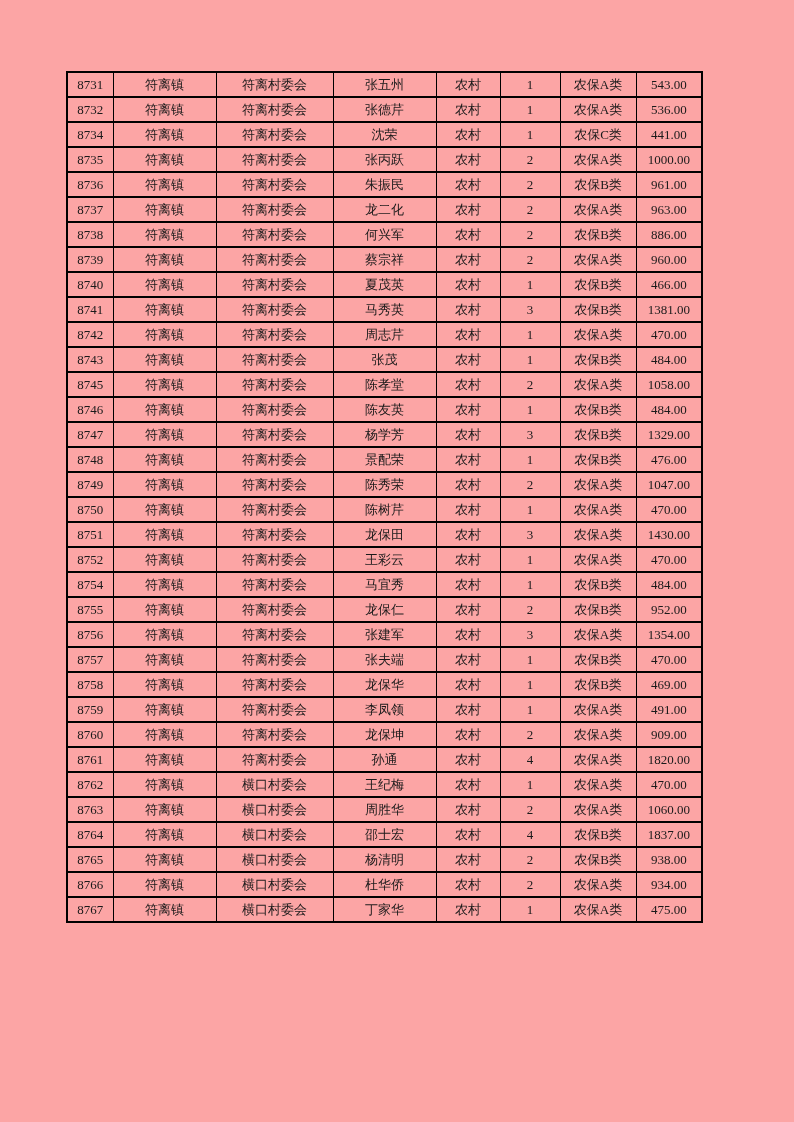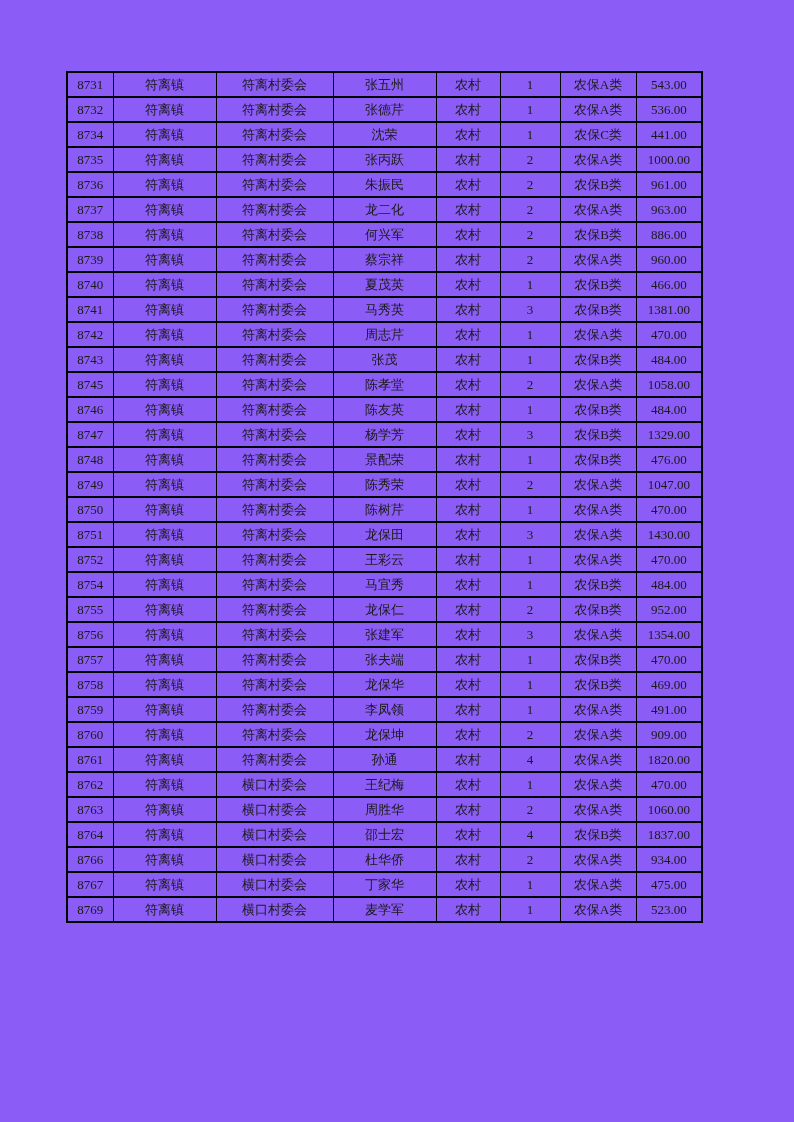--- a/index.html
+++ b/index.html
@@ -4,21 +4,21 @@
 <style>
   html, body {
     margin: 0;
     padding: 0;
     background: #ffffff;
   }
   .page {
     position: relative;
     width: 794px;
     height: 1122px;
-    background: #8b5cf6;
+    background: #fca5a5;
     overflow: hidden;
   }
   table.record-table {
     position: absolute;
     left: 66px;
     top: 71px;
     width: 635px;
     border-collapse: collapse;
     table-layout: fixed;
     border: 2px solid #000000;
@@ -366,44 +366,44 @@
           <td>8764</td>
           <td>符离镇</td>
           <td>横口村委会</td>
           <td>邵士宏</td>
           <td>农村</td>
           <td>4</td>
           <td>农保B类</td>
           <td>1837.00</td>
         </tr>
         <tr>
+          <td>8765</td>
+          <td>符离镇</td>
+          <td>横口村委会</td>
+          <td>杨清明</td>
+          <td>农村</td>
+          <td>2</td>
+          <td>农保B类</td>
+          <td>938.00</td>
+        </tr>
+        <tr>
           <td>8766</td>
           <td>符离镇</td>
           <td>横口村委会</td>
           <td>杜华侨</td>
           <td>农村</td>
           <td>2</td>
           <td>农保A类</td>
           <td>934.00</td>
         </tr>
         <tr>
           <td>8767</td>
           <td>符离镇</td>
           <td>横口村委会</td>
           <td>丁家华</td>
           <td>农村</td>
           <td>1</td>
           <td>农保A类</td>
           <td>475.00</td>
-        </tr>
-        <tr>
-          <td>8769</td>
-          <td>符离镇</td>
-          <td>横口村委会</td>
-          <td>麦学军</td>
-          <td>农村</td>
-          <td>1</td>
-          <td>农保A类</td>
-          <td>523.00</td>
         </tr>
       </tbody>
   </table>
 </div>
 
 </body></html>

